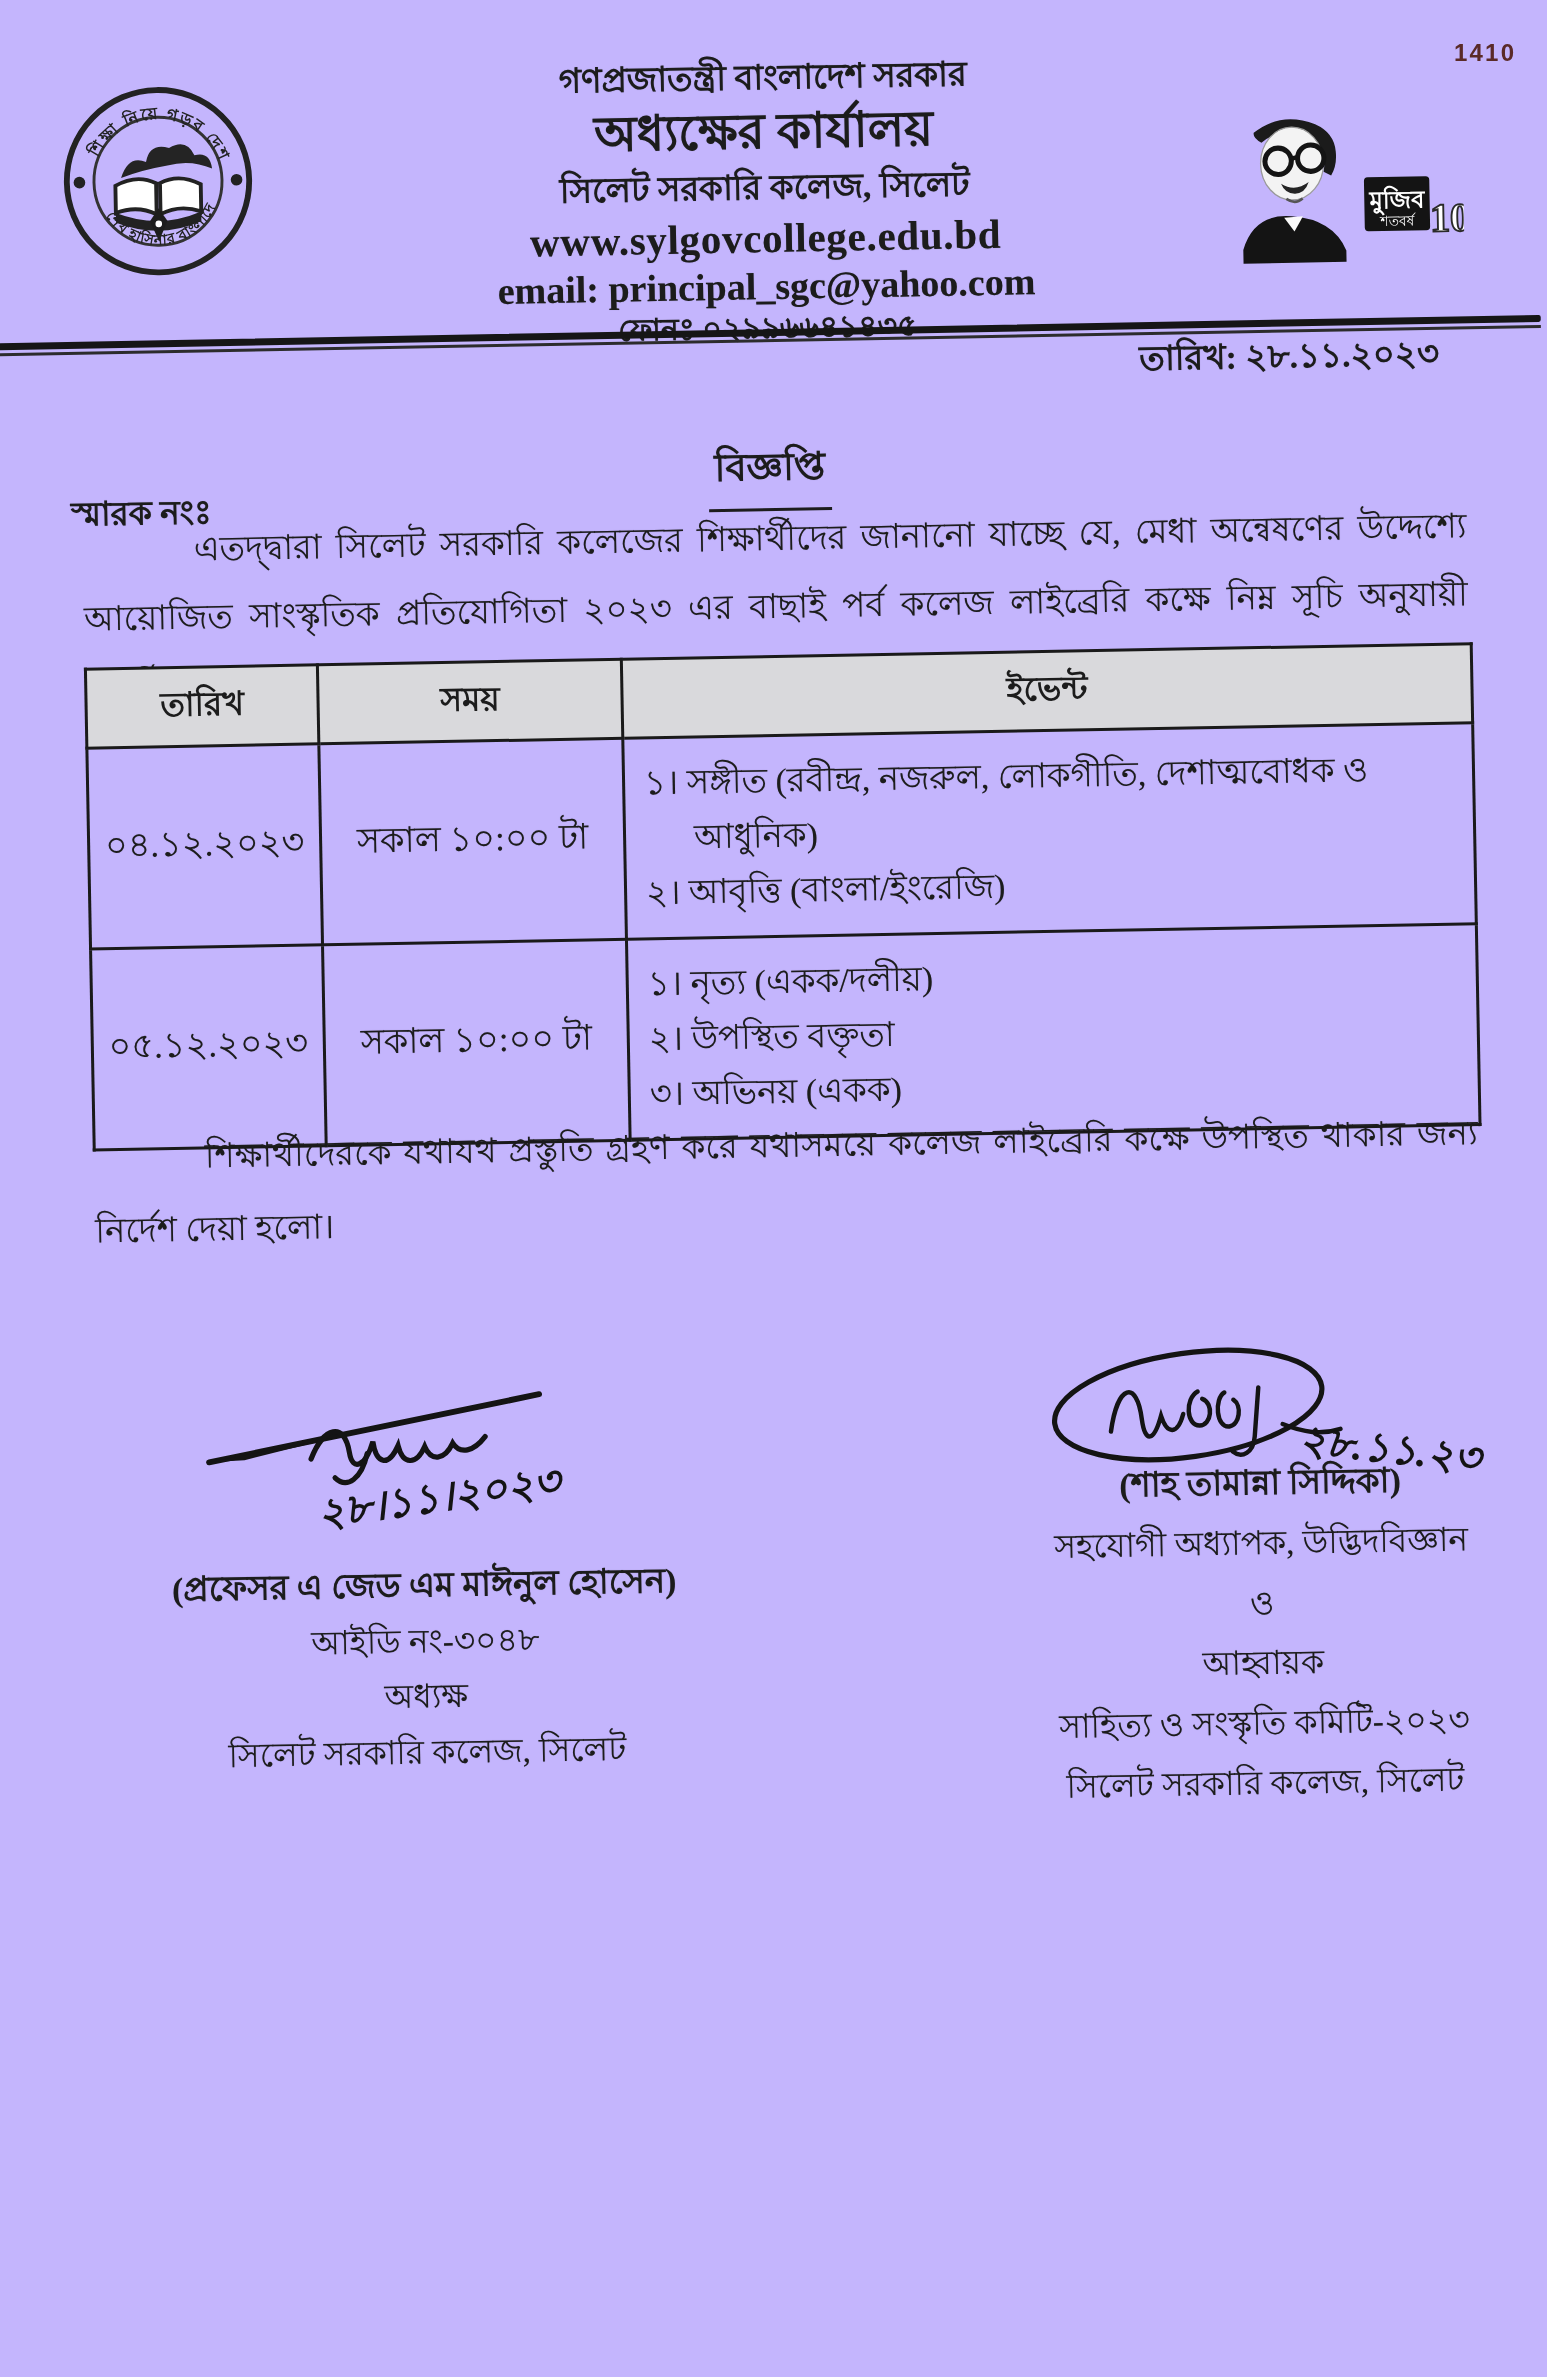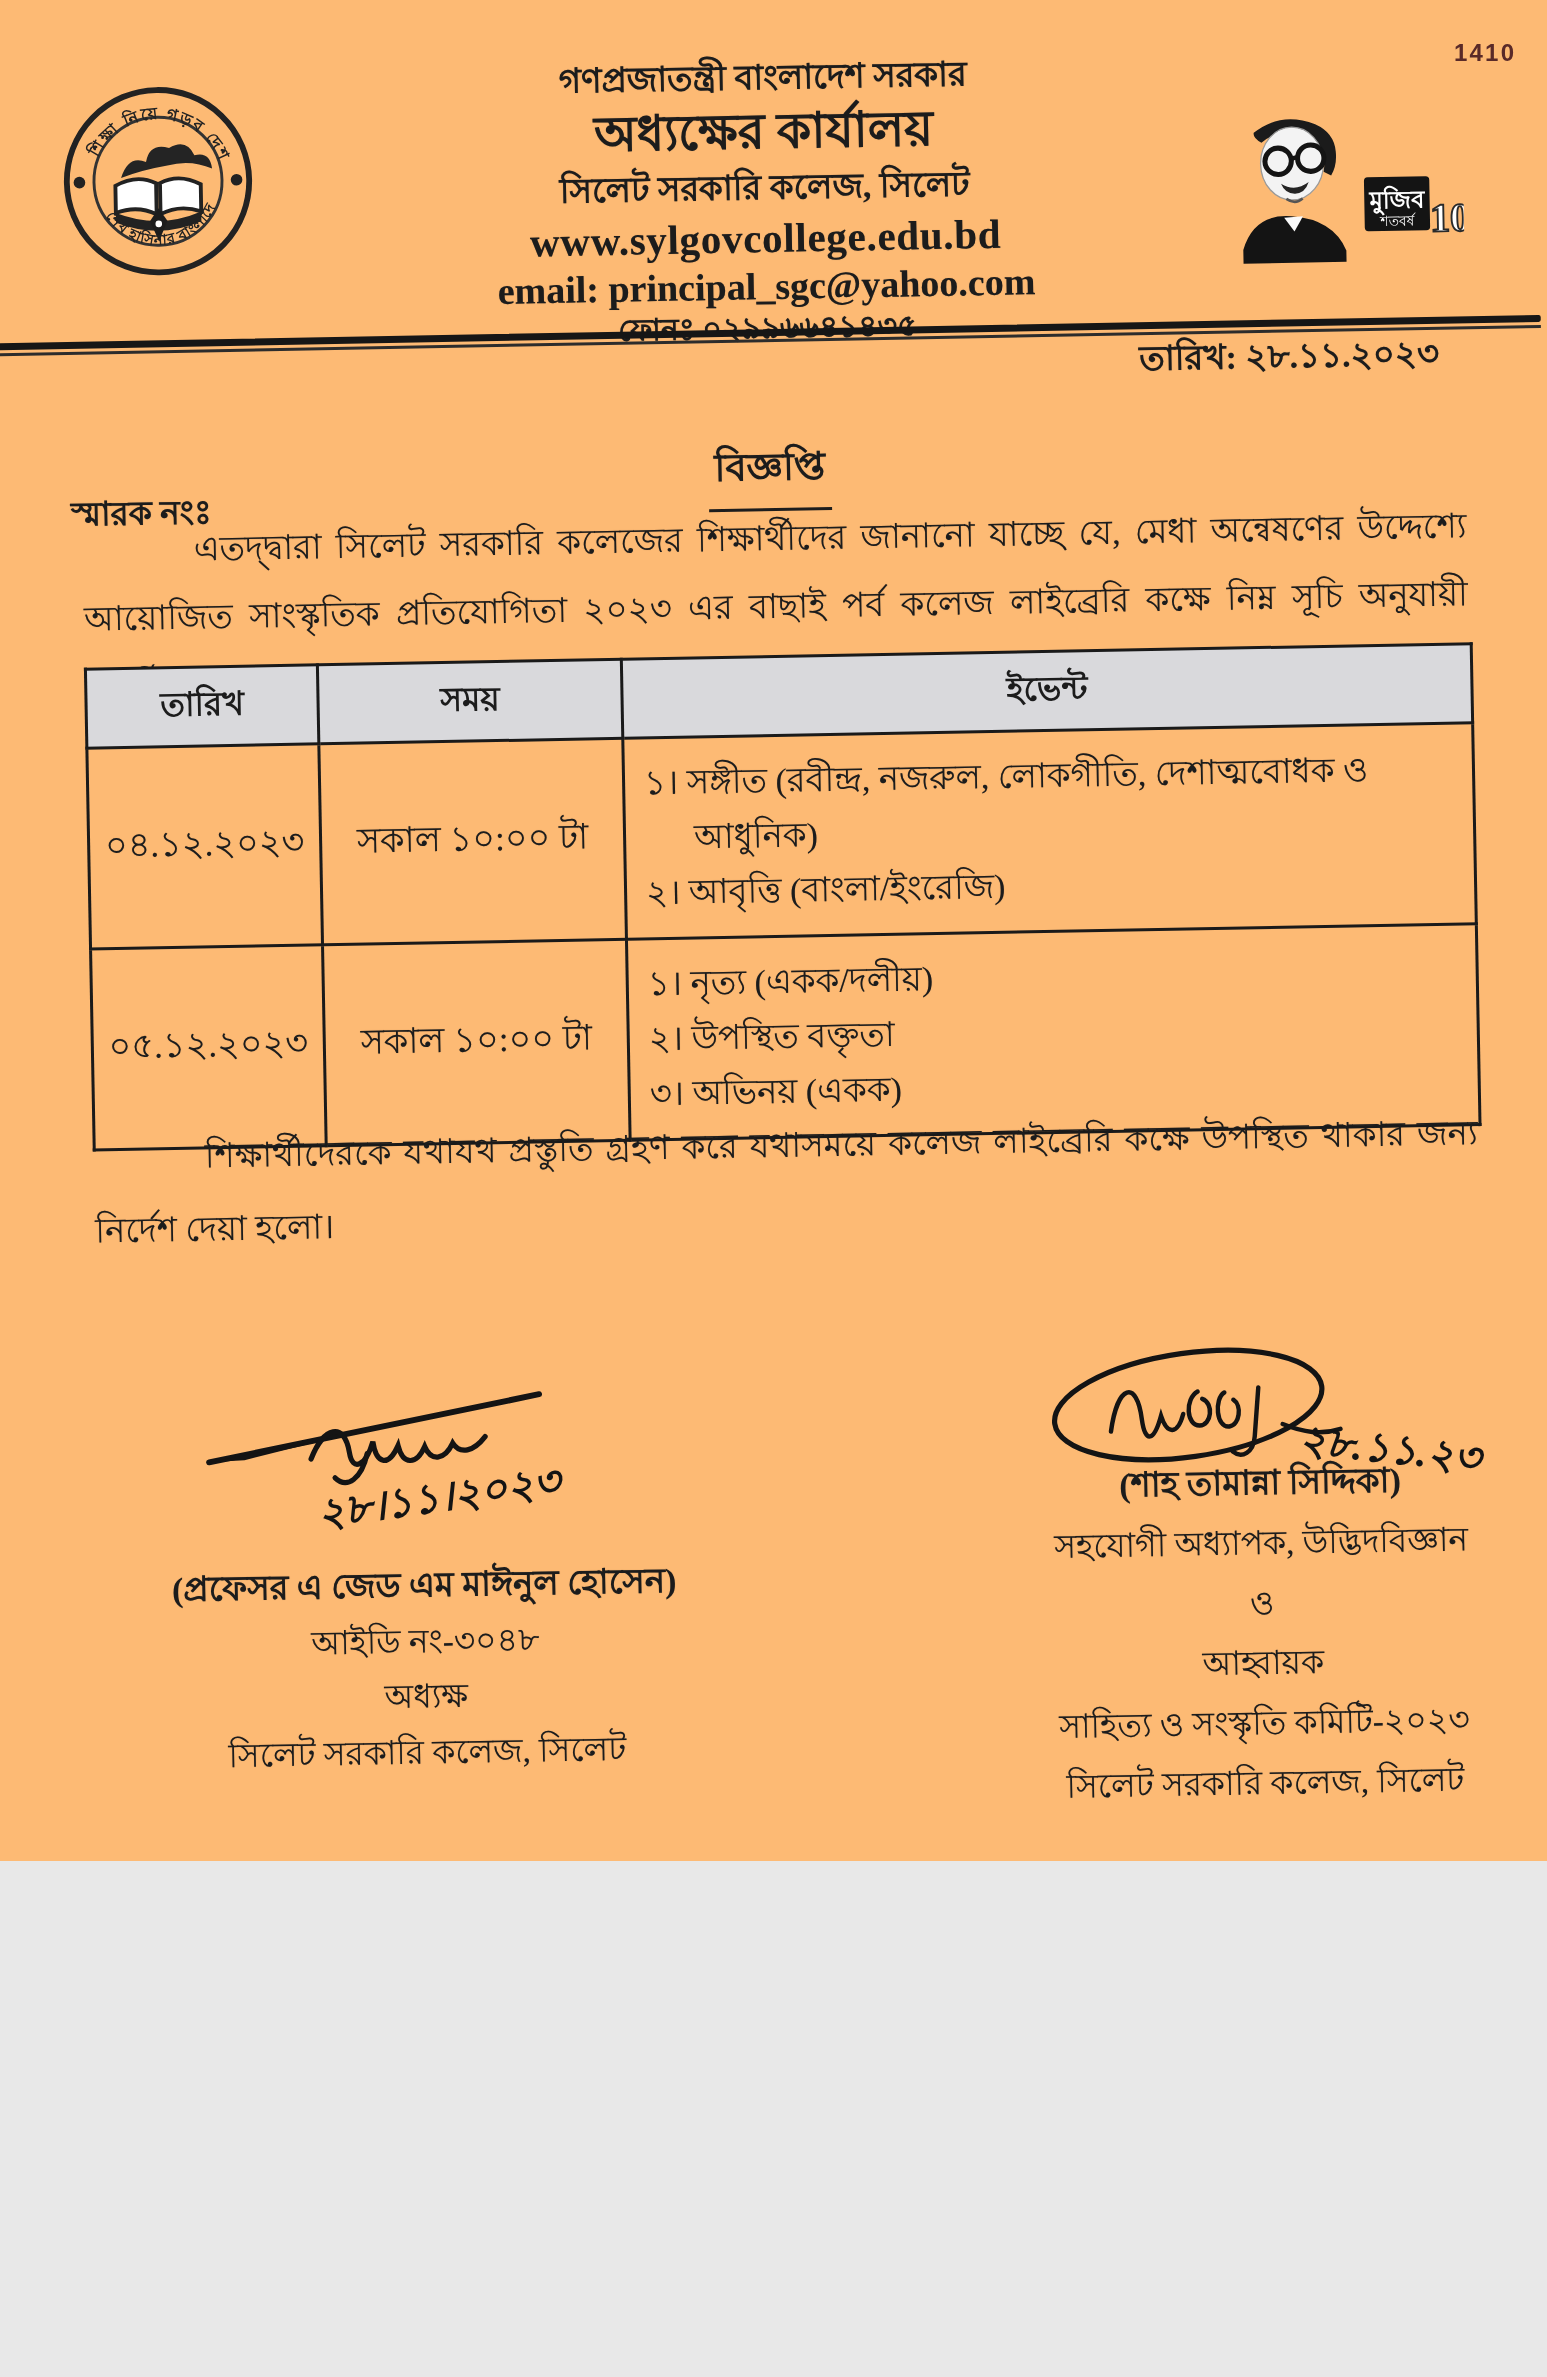--- a/index.html
+++ b/index.html
@@ -1,17 +1,17 @@
 <!DOCTYPE html>
 <html style="font-size:12px"><head>
 <meta charset="utf-8">
 <style>
   html,body{margin:0;padding:0;background:#e8e8e8;}
   .sheet{
-    position:relative;width:1547px;height:1861px;background:#fdba74;
+    position:relative;width:1547px;height:2377px;background:#c4b5fd;
     overflow:hidden;margin:0 auto;
     font-family:"Liberation Serif","DejaVu Serif",serif;
     color:#1c1c1c;
   }
   .tilt{position:absolute;inset:0;transform:rotate(-1.05deg);transform-origin:774px 667px;}
   .ink{text-shadow:0 0 0.7px rgba(40,40,40,.45);}
 
   .copy-number{
     position:absolute;left:1454px;top:39px;font-size:24px;font-weight:bold;
     color:#5a2a28;letter-spacing:2.2px;font-family:"Liberation Sans",sans-serif;

